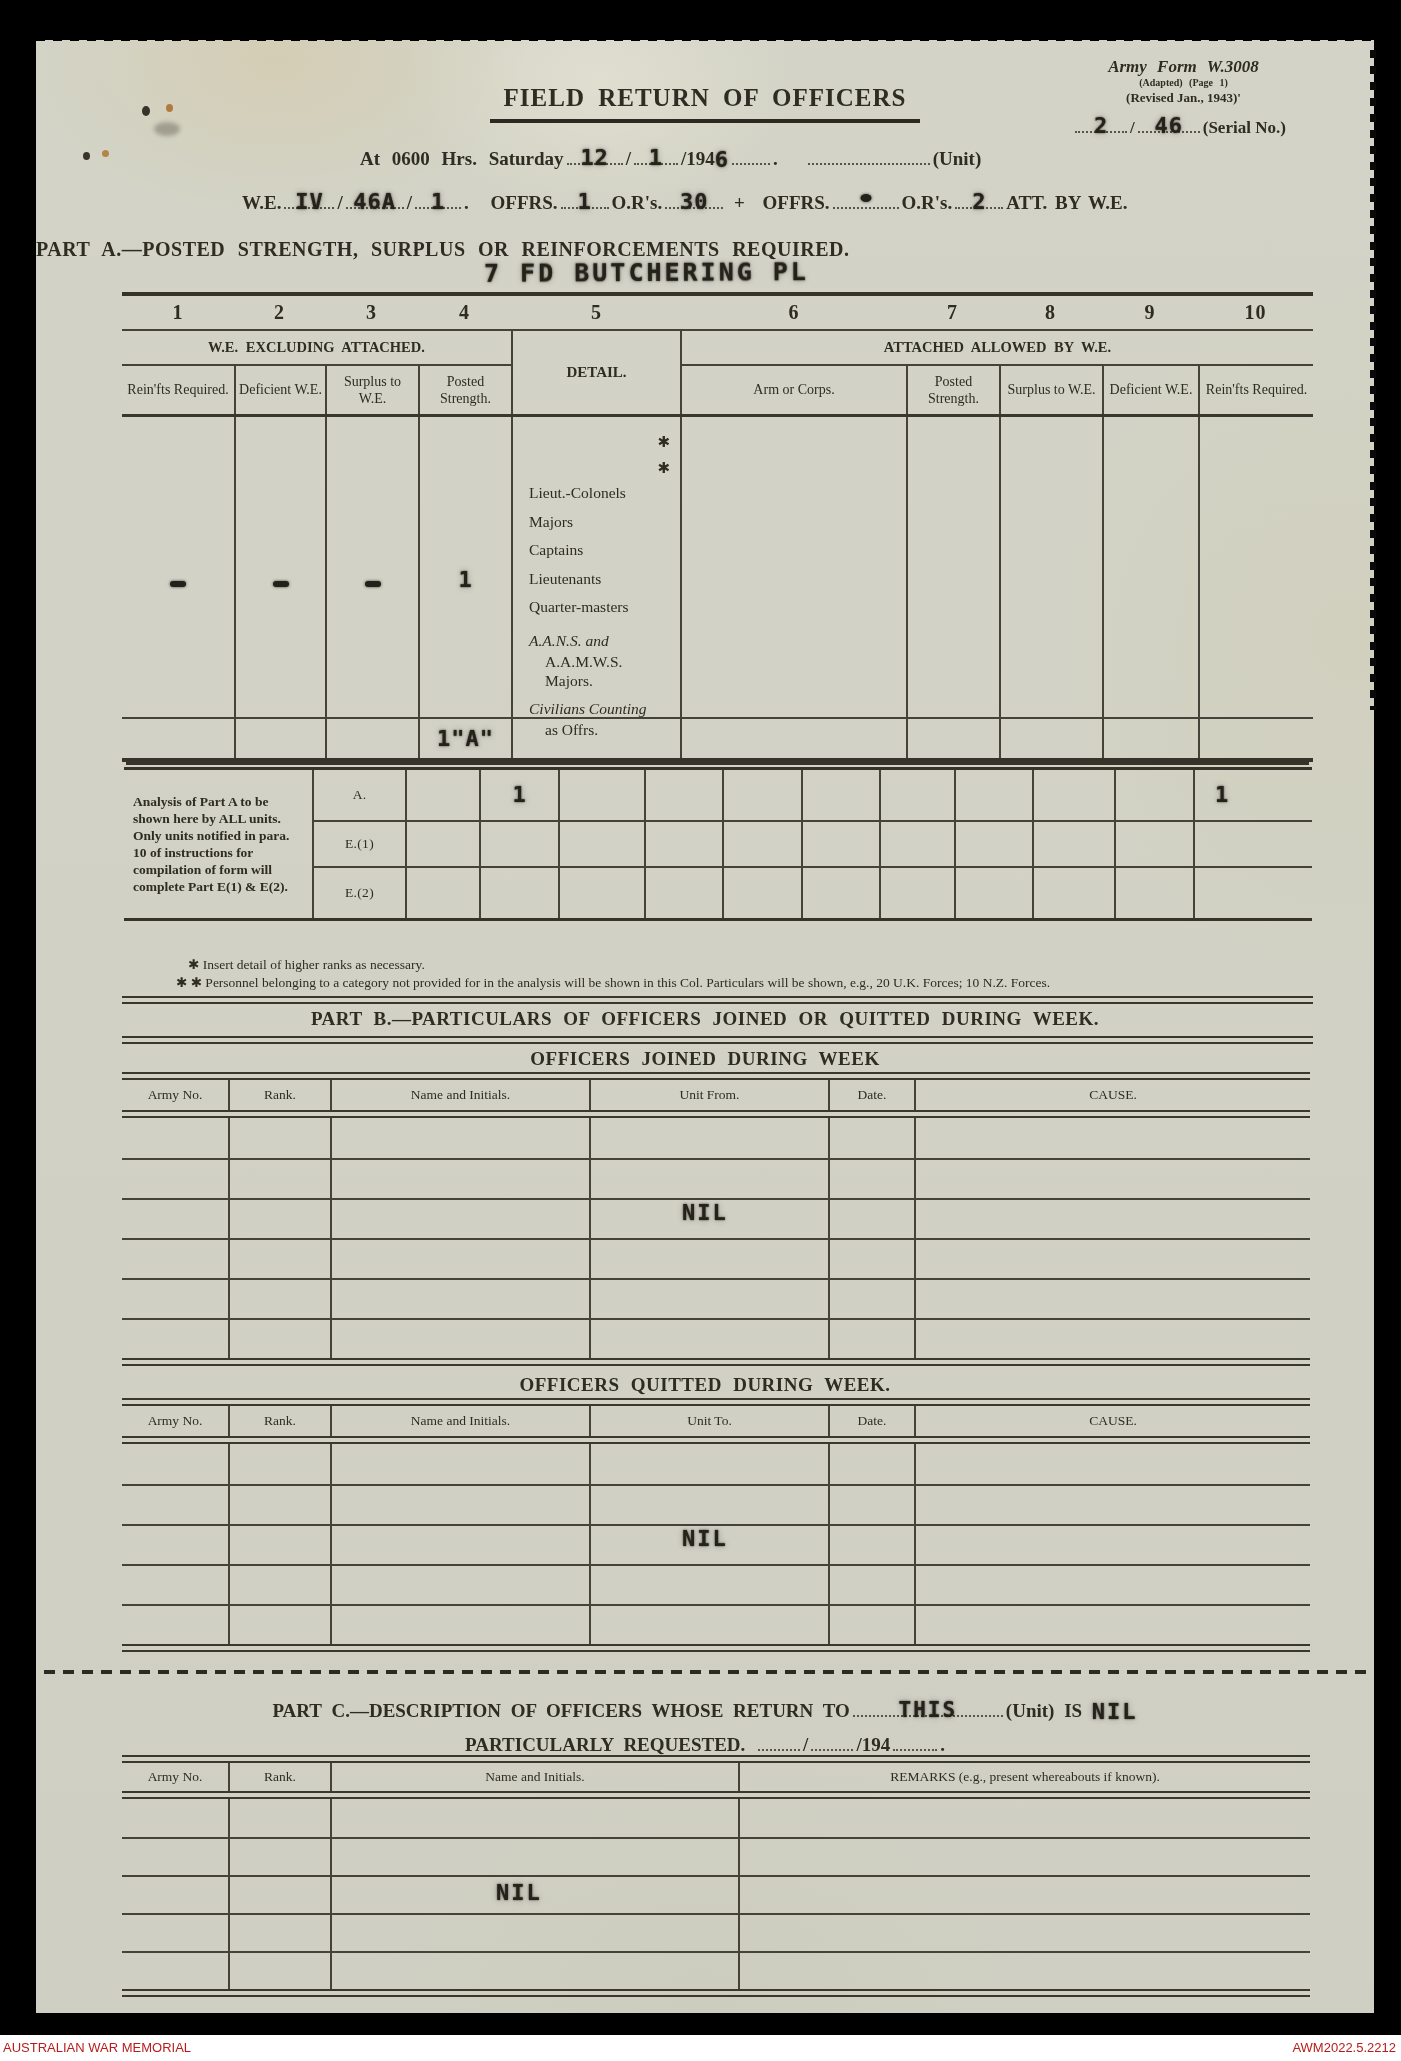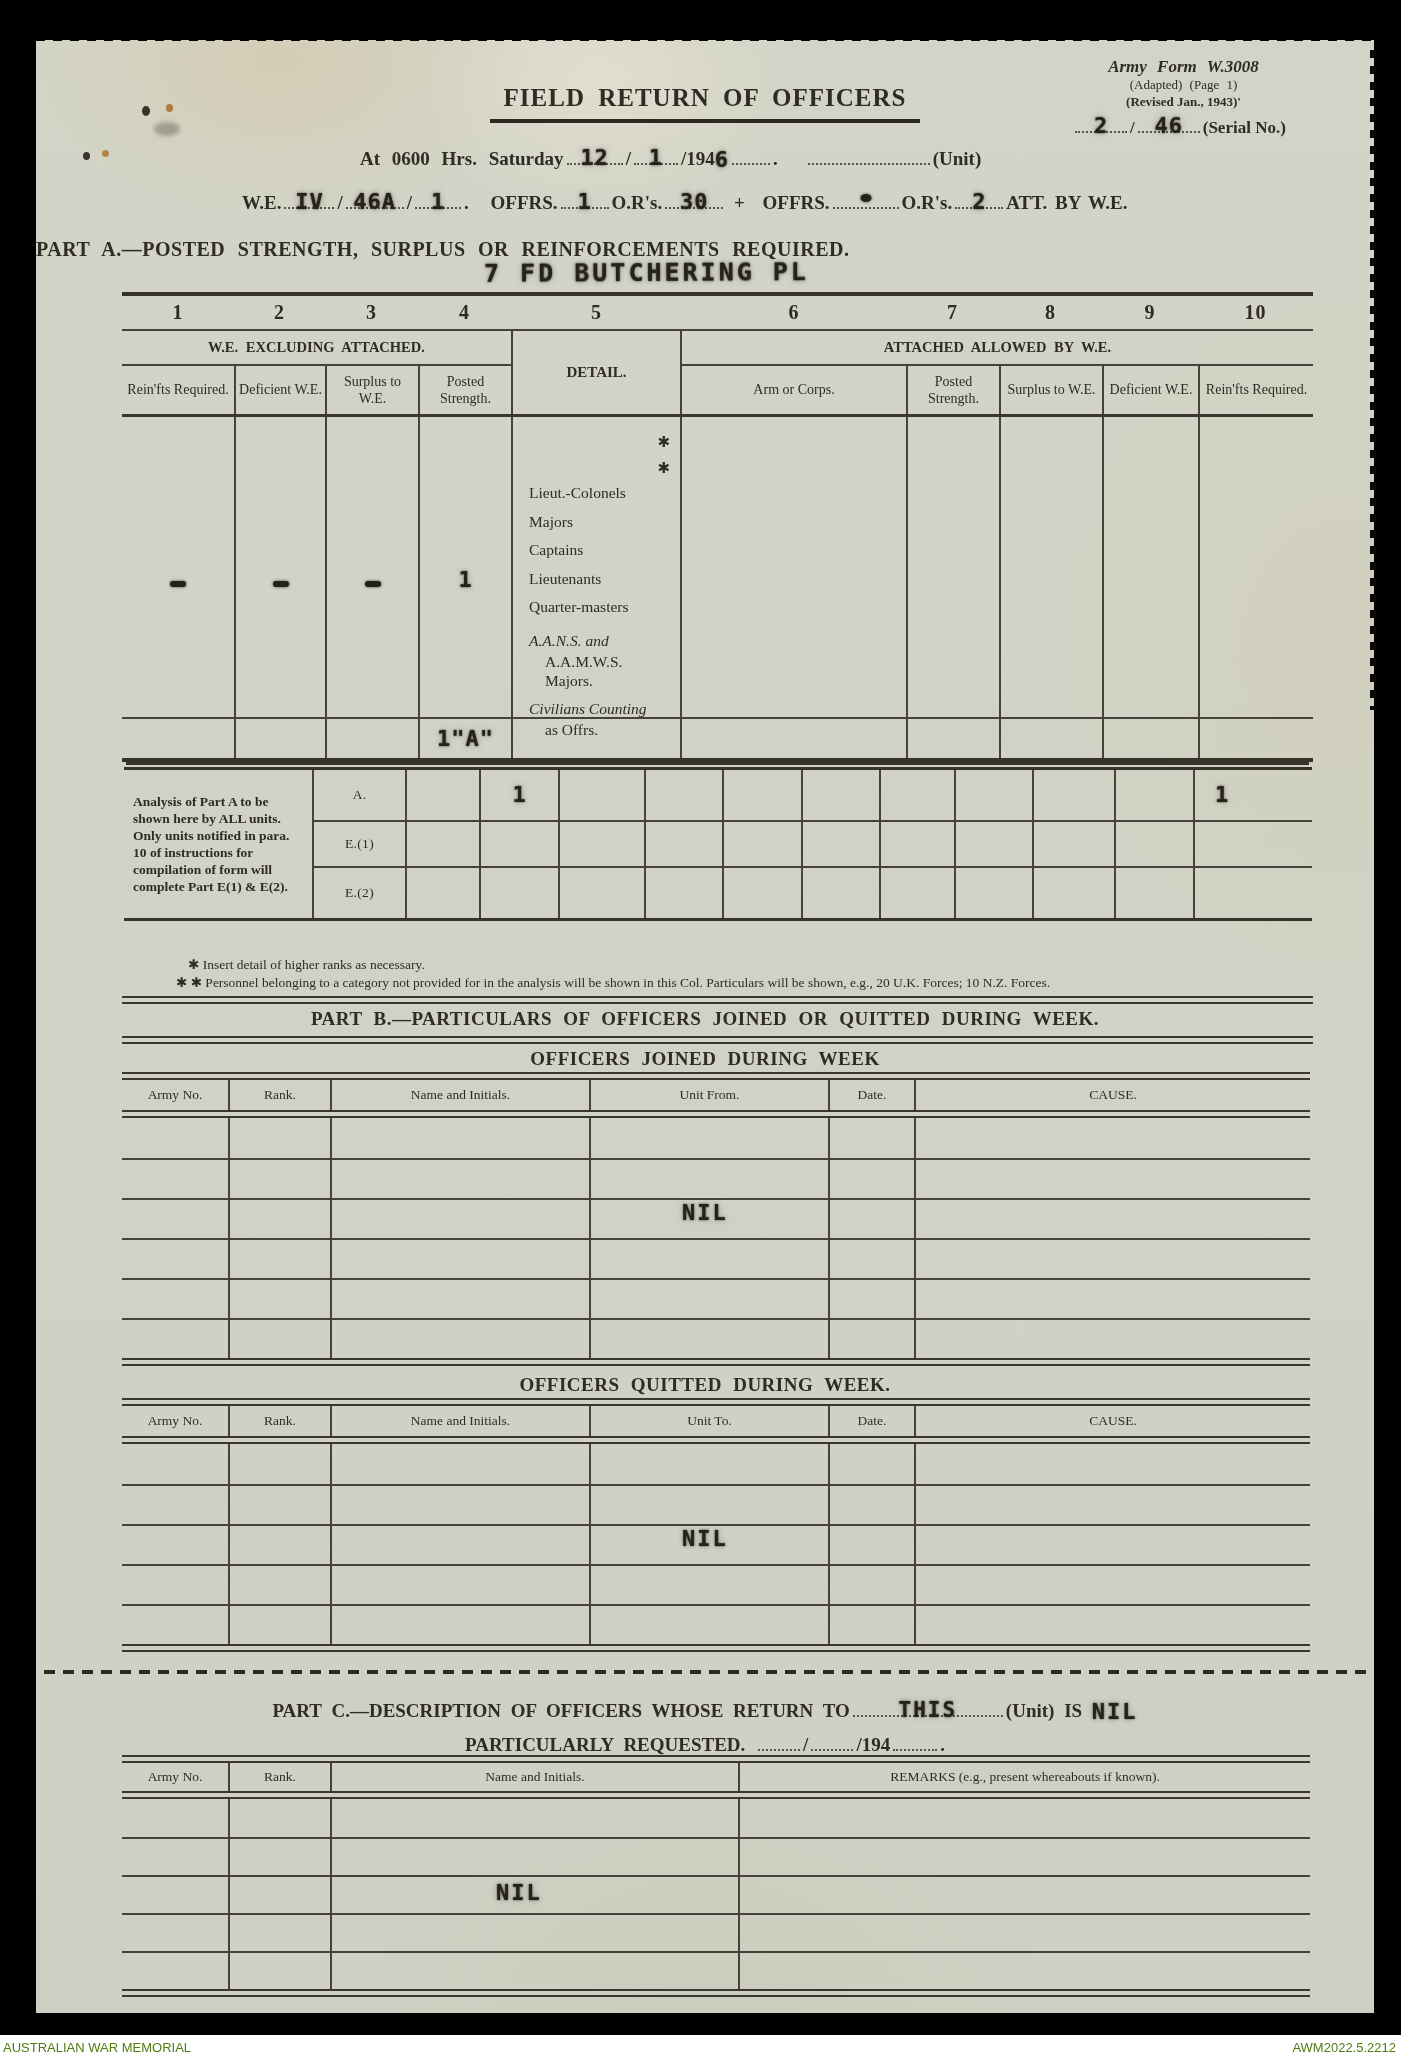--- a/index.html
+++ b/index.html
@@ -39,21 +39,21 @@
     box-shadow:0 0 3px rgba(30,28,22,.8);filter:blur(.6px);}
   .sdot{display:inline-block;width:11px;height:8px;background:#23211b;border-radius:50%;
     box-shadow:0 0 3px rgba(30,28,22,.8);filter:blur(.6px);vertical-align:middle;margin-bottom:3px;}
 
   .dbl{border-top:2.5px solid #3a382e;border-bottom:2.5px solid #3a382e;height:8px;}
   .abs{position:absolute;}
 
   
   .formref{left:1040px;top:16px;width:215px;text-align:center;line-height:1.25;}
   .formref .l1{font-style:italic;font-weight:bold;font-size:17px;word-spacing:6px;}
-  .formref .l2{font-weight:normal;font-size:13px;word-spacing:4px;}
+  .formref .l2{font-weight:bold;font-size:10px;word-spacing:4px;}
   .formref .l3{font-weight:bold;font-size:13px;}
   .serialline{left:1036px;top:74px;width:300px;font-size:17px;font-weight:bold;white-space:nowrap;}
   .title-wrap{left:0;top:44px;width:1338px;text-align:center;}
   .title{display:inline-block;font-size:25px;font-weight:bold;letter-spacing:1px;word-spacing:6px;
     border-bottom:4px solid #2c2a20;padding:0 14px 7px 14px;}
   .dtline{left:324px;top:106px;font-size:19px;font-weight:bold;white-space:nowrap;word-spacing:7px;}
   .weline{left:206px;top:150px;font-size:19px;font-weight:bold;white-space:nowrap;word-spacing:3px;}
   .pa-head{left:0;top:198px;width:1310px;text-align:left;font-size:20px;font-weight:bold;
     letter-spacing:.5px;word-spacing:7px;}
   .unitstamp{left:430px;top:220px;width:360px;text-align:center;}
@@ -116,21 +116,21 @@
   .brow.empty{height:40px;}
   .brow.empty+.brow.empty{border-top:2px solid var(--bd);}
   .rowsC .brow.empty{height:38px;}
   .dashline{left:8px;top:1630px;width:1322px;height:4px;
     background:repeating-linear-gradient(90deg,#2b2a23 0 11px,transparent 11px 19px);}
   .pcline{width:1338px;text-align:center;font-size:19px;font-weight:bold;word-spacing:5px;white-space:nowrap;}
   .nil-abs{position:absolute;}
   .nil-abs .stamp{font-size:22px;letter-spacing:2px;}
 
   .footerbar{position:absolute;left:0;top:2035px;width:1401px;height:26px;background:#ffffff;
-    font-family:"Liberation Sans", sans-serif;font-size:13px;color:#4d7c0f;}
+    font-family:"Liberation Sans", sans-serif;font-size:13px;color:#b91c1c;}
   .footerbar .fl{position:absolute;left:3px;top:5px;}
   .footerbar .fr{position:absolute;right:5px;top:5px;}
 </style>
 </head>
 <body>
 
 <div class="paper">
   <div class="perf-top"></div>
   <div class="perf-right"></div>
 

